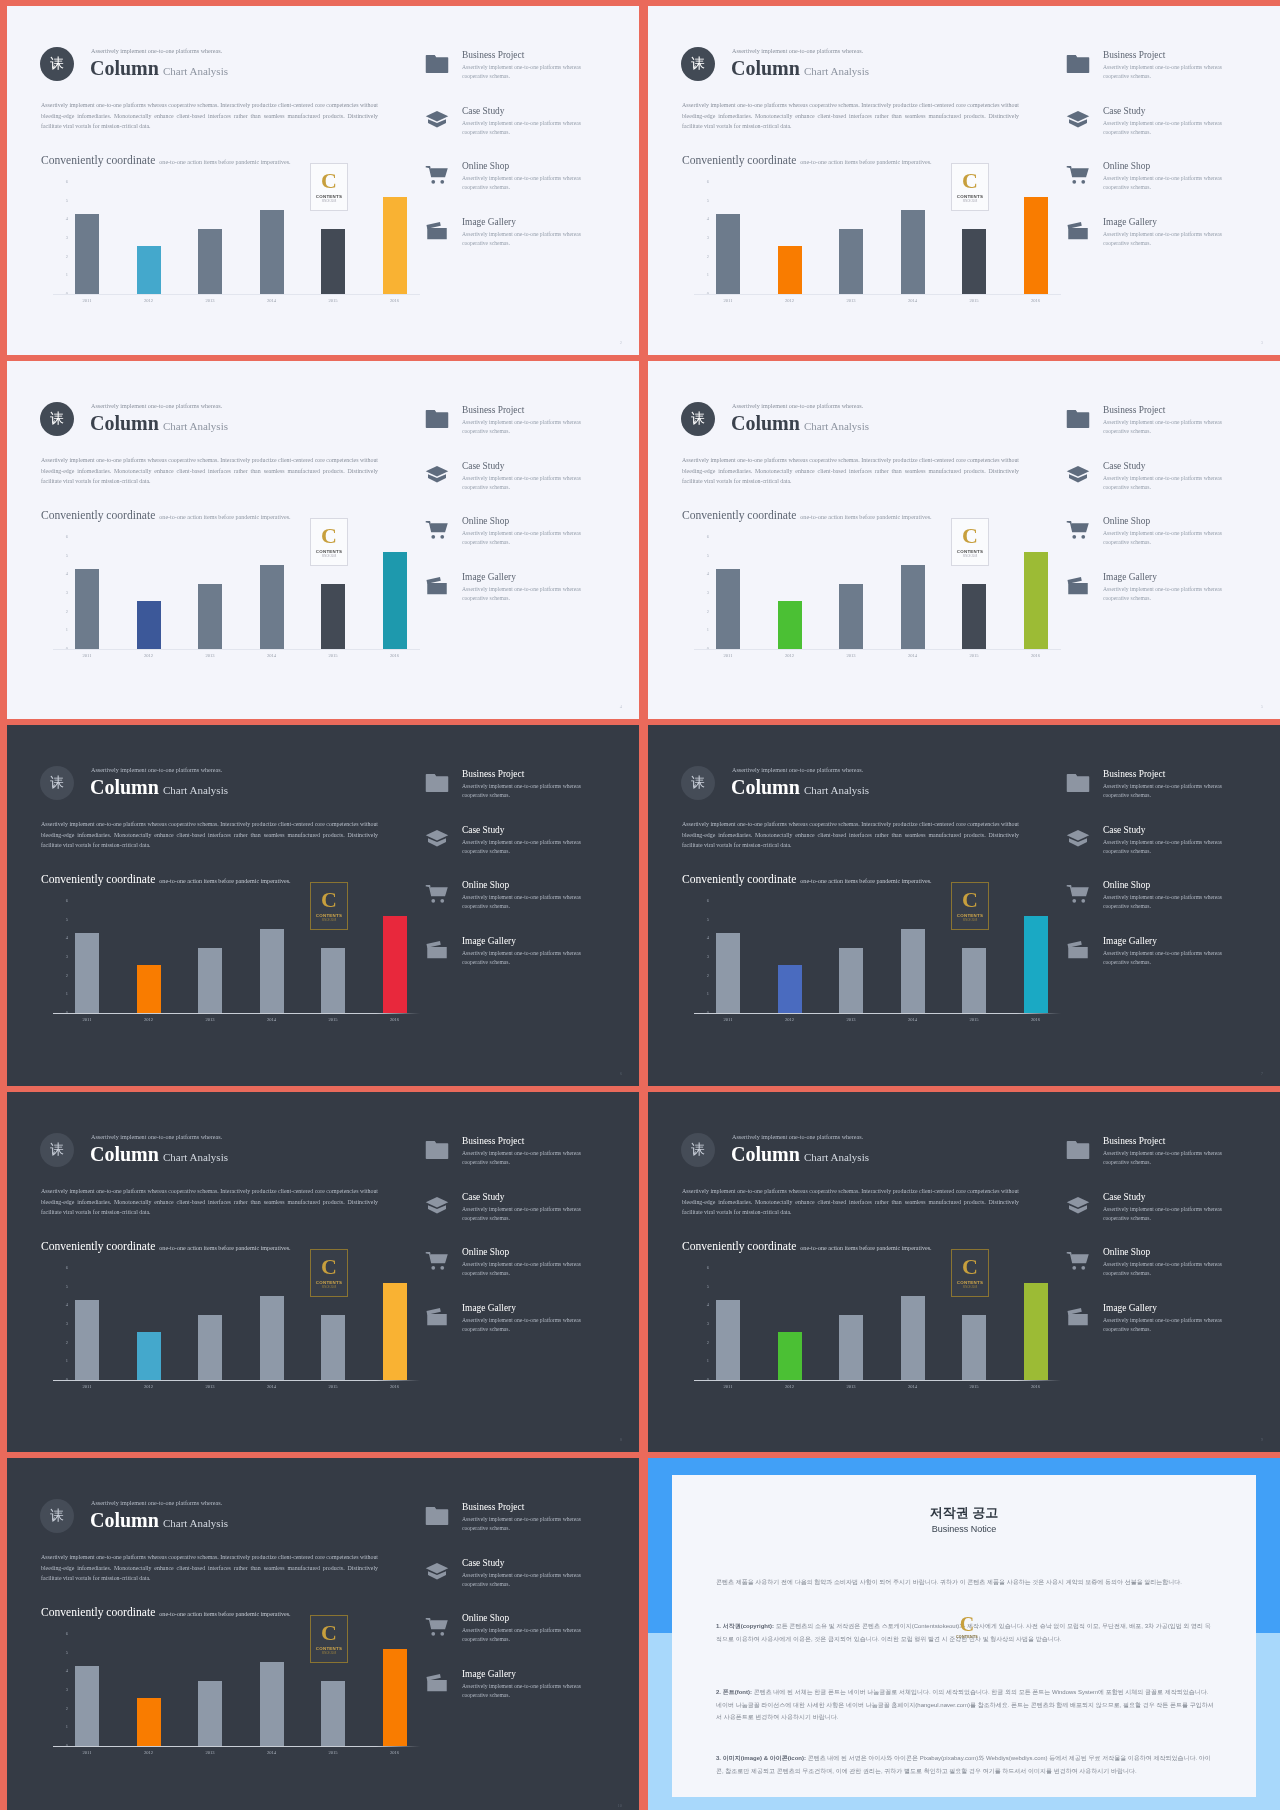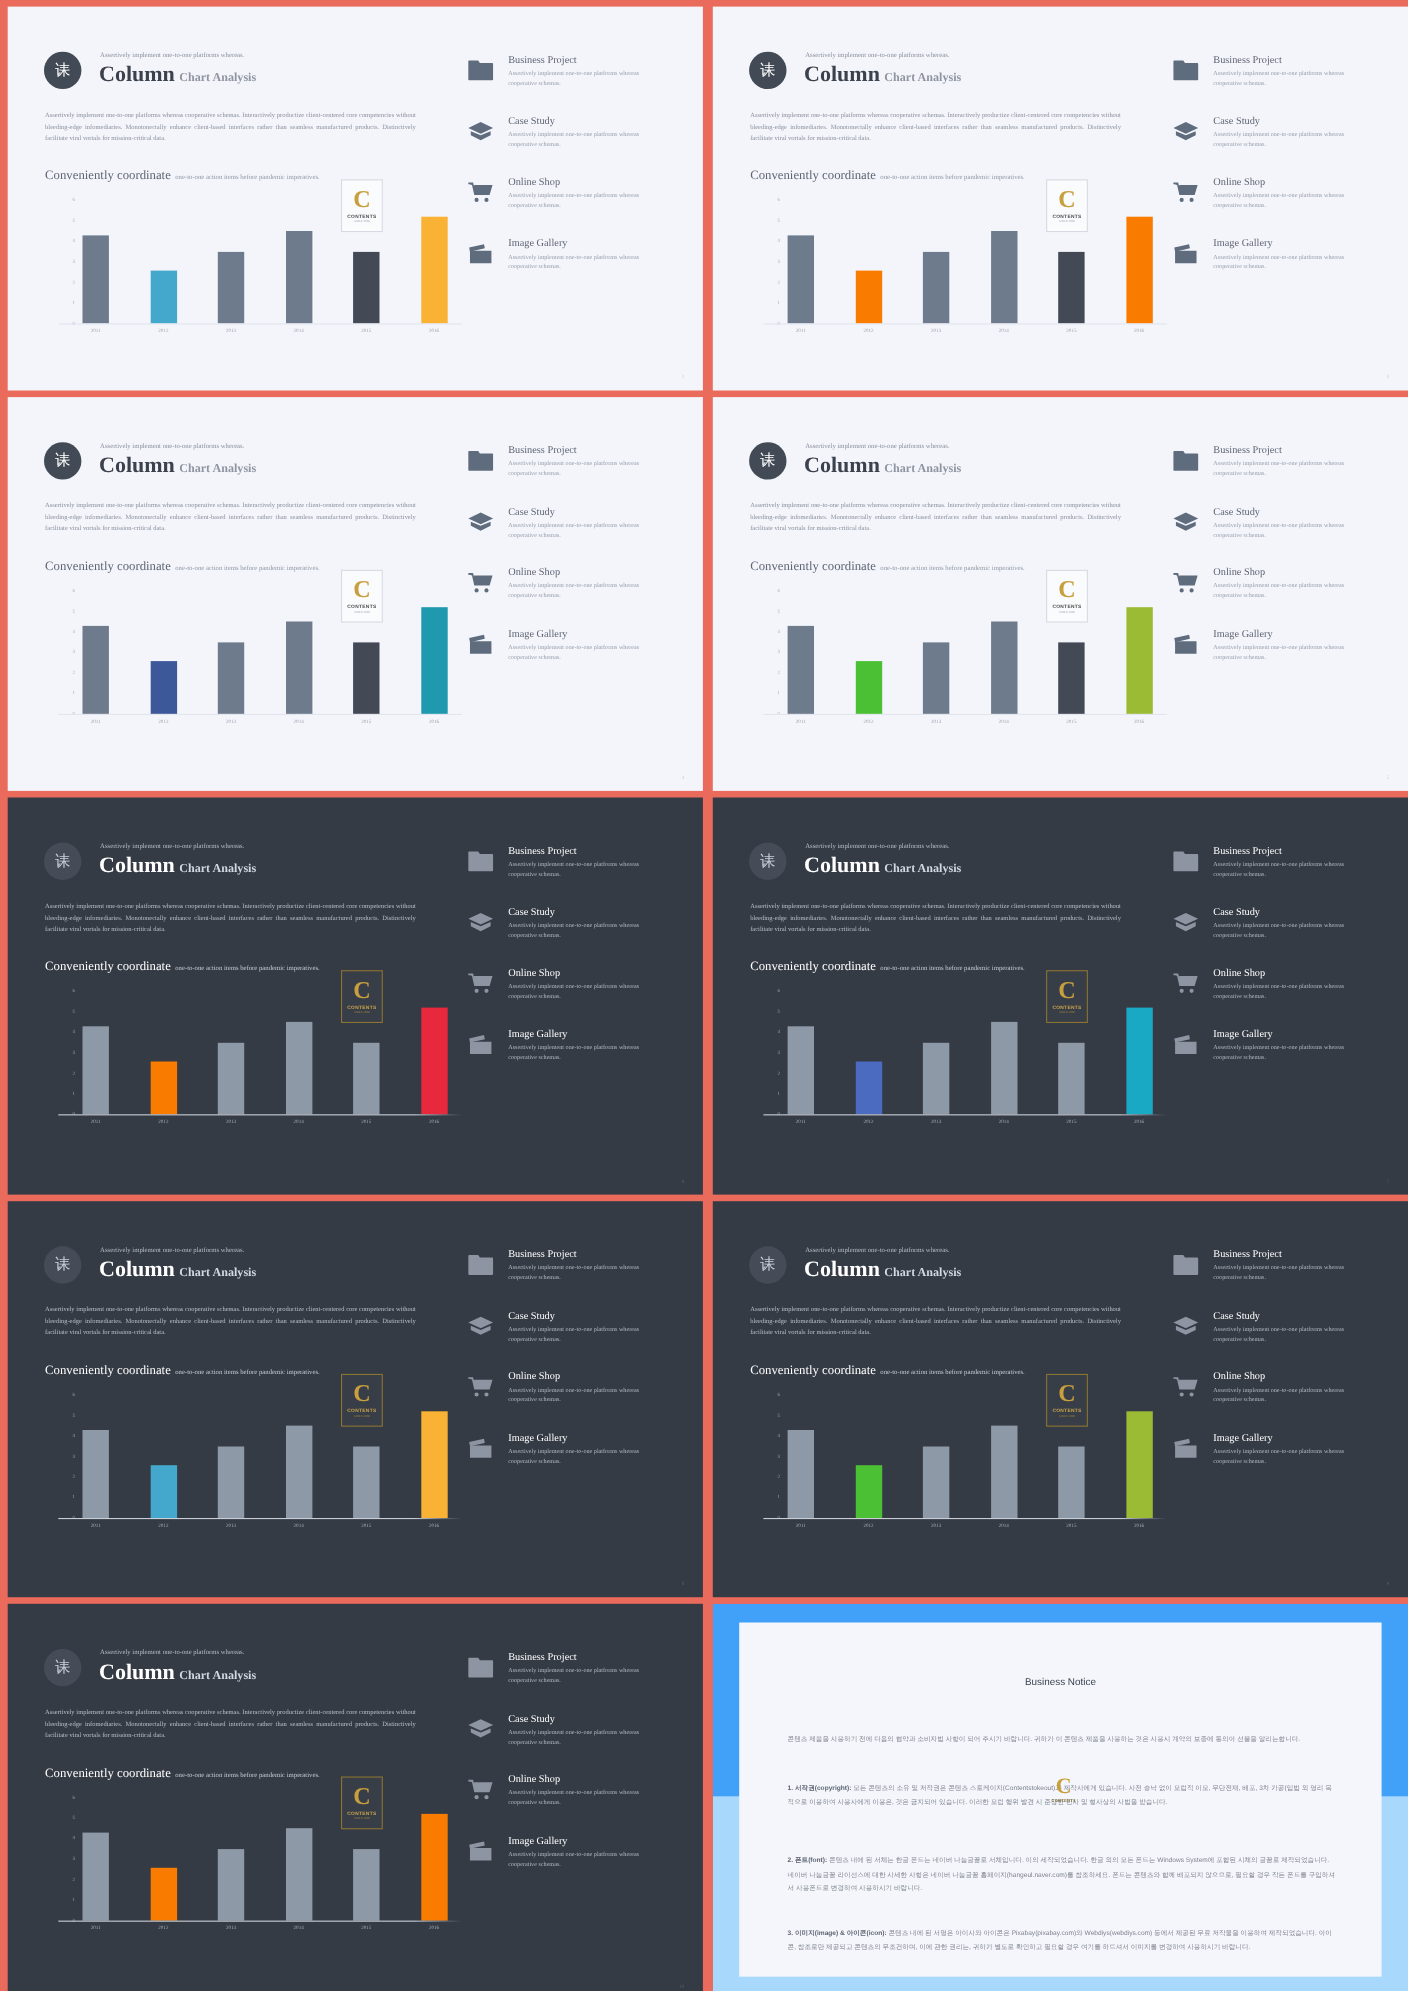--- a/index.html
+++ b/index.html
@@ -10,21 +10,21 @@
         grid-template-rows:349px 358px 361px 360px 360px;
         column-gap:9px;row-gap:6px;padding:6px 7px 6px 7px;box-sizing:border-box;}
   .slide{position:relative;overflow:hidden;}
   .sl-light{background:#f4f5fb;}
   .sl-dark{background:#353b45;}
   .logo{position:absolute;border-radius:50%;display:flex;align-items:center;
         justify-content:center;font-family:"DejaVu Sans",sans-serif;}
   .hdr-sub{position:absolute;white-space:nowrap;}
   .hdr-title{position:absolute;white-space:nowrap;}
   .hdr-title b{font-weight:700;}
-  .hdr-title span{font-weight:700;}
+  .hdr-title span{font-weight:400;}
 
   .para{position:absolute;text-align:justify;}
   .secttitle{position:absolute;white-space:nowrap;}
   .secttitle b{font-weight:400;}
   .secttitle span{}
 
   
   .chart{position:absolute;}
   .axis-lbl{position:absolute;text-align:right;}
   .bar{position:absolute;bottom:0;}
@@ -670,20 +670,21 @@
           </svg></div>
         <div class="feat-ttl" style="left:37px;top:0;font-size:9.4px;color:#ffffff;">Image Gallery</div>
         <div class="feat-txt" style="left:37px;top:13px;width:128px;font-size:5.6px;line-height:9px;color:#b1b8c3;">Assertively implement one-to-one platforms whereas cooperative schemas.</div>
       </div>
       <div class="pagenum" style="right:17px;bottom:10px;font-size:4.6px;color:#555d69;">10</div>
     </div>
     <div class="slide">
       <div class="cp-outer"></div>
       <div class="cp-band" style="top:175px;bottom:0;background:#a8d8fb;"></div>
       <div class="cp-card" style="left:24px;top:17px;right:24px;bottom:21px;"></div>
+      <div class="cp-h1" style="top:46px;font-size:13px;">저작권 공고</div>
       <div class="cp-h2" style="top:66px;font-size:9px;">Business Notice</div>
       <div class="cp-p" style="left:68px;top:118px;width:500px;font-size:6px;line-height:12.5px;">콘텐츠 제품을 사용하기 전에 다음의 협약과 소비자법 사항이 되어 주시기 바랍니다. 귀하가 이 콘텐츠 제품을 사용하는 것은 사용시 계약의 보증에 동의아 선불을 알리는합니다.</div>
       <div class="cp-p" style="left:68px;top:162px;width:500px;font-size:6px;line-height:12.5px;"><b>1. 서작권(copyright):</b> 모든 콘텐츠의 소유 및 저작권은 콘텐츠 스토케이지(Contentstokeout)과 제작사에게 있습니다. 사전 승낙 없이 모럽적 이모, 무단전재, 배포, 3차 가공(입법 외 영리 목적으로 이용하여 사용사에게 이용은, 것은 금지되어 있습니다. 이러한 모럼 행위 발견 시 준강한 민사 및 형사상의 사법을 받습니다.</div>
       <div class="cp-p" style="left:68px;top:228px;width:500px;font-size:6px;line-height:12.5px;"><b>2. 폰트(font):</b> 콘텐츠 내에 된 서체는 한글 폰트는 네이버 나눔글꼴로 서체입니다. 이의 세작되었습니다. 한글 외의 모든 폰트는 Windows System에 포함된 시체의 글꼴로 제작되었습니다. 네이버 나눔글꼴 라이선스에 대한 사세한 사항은 네이버 나눔글꼴 홈페이지(hangeul.naver.com)를 참조하세요. 폰트는 콘텐츠와 함께 배포되지 않으므로, 필요할 경우 작든 폰트를 구입하셔서 사용폰트로 변경하여 사용하시기 바랍니다.</div>
       <div class="cp-p" style="left:68px;top:294px;width:500px;font-size:6px;line-height:12.5px;"><b>3. 이미지(image) &amp; 아이콘(icon):</b> 콘텐츠 내에 된 서명은 아이사와 아이콘은 Pixabay(pixabay.com)와 Webdiys(webdiys.com) 등에서 제공된 무료 저작물을 이용하여 제작되었습니다. 아이콘, 참조로만 제공되고 콘텐츠의 무조건하며, 이에 관한 권리는, 귀하가 별도로 확인하고 필요할 경우 여기를 하드셔서 이미지를 변경하여 사용하시기 바랍니다.</div>
       <div class="wm" style="left:305px;top:152px;width:28px;height:34px;">
         <div class="wm-c" style="font-size:20px;color:#c79f3d;">C</div>
         <div class="wm-t" style="font-size:3.6px;margin-top:2px;color:#7d6a35;">CONTENTS</div>
       </div>
     </div>

